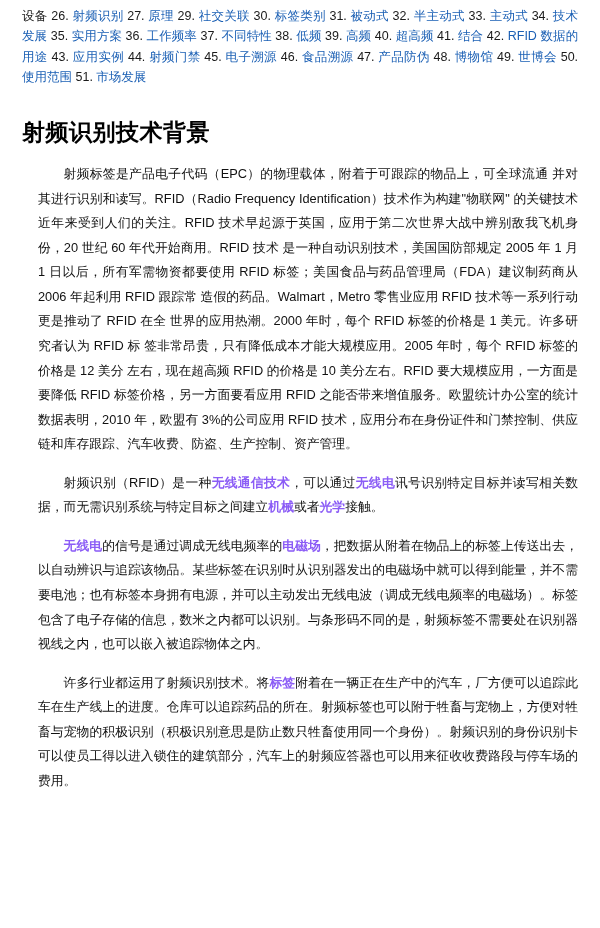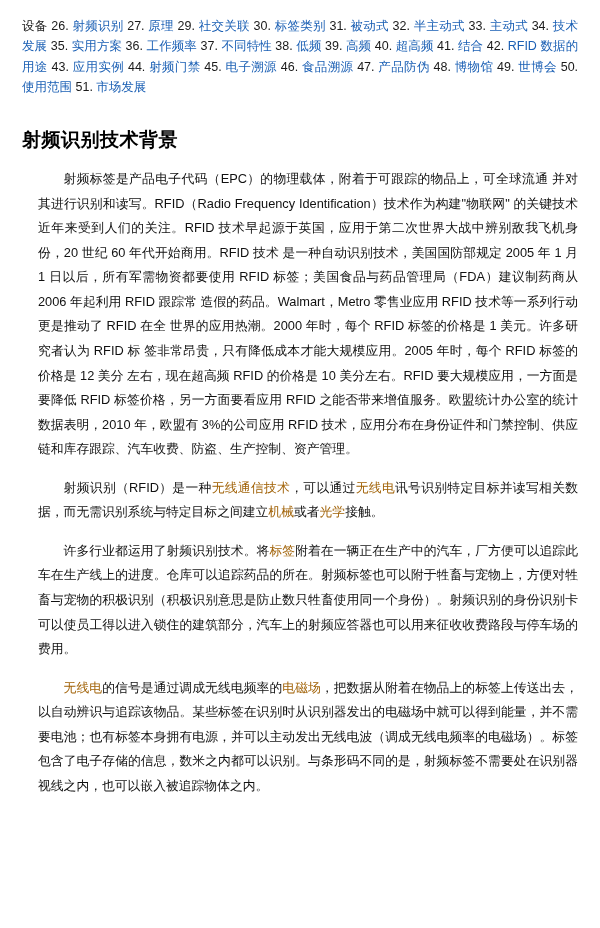--- a/index.html
+++ b/index.html
@@ -9,21 +9,21 @@
   body {
     width: 600px;
     min-height: 928px;
     background: #ffffff;
     font-family: "Liberation Sans", sans-serif;
     color: #000000;
   }
   .page {
     width: 600px;
     box-sizing: border-box;
-    padding: 16px 22px 20px 22px;
+    padding: 6px 22px 20px 22px;
   }
   
   .index-block {
     font-size: 12.5px;
     line-height: 1.62;
     text-align: justify;
     color: #1a1a1a;
     margin: 0 0 18px 0;
   }
   .index-block .term {
@@ -31,57 +31,58 @@
   }
   .index-block .term.plain {
     color: #1a1a1a;
   }
   .index-block .num {
     color: #1a1a1a;
   }
   
   h2.section-title {
     font-family: Liberation Mono, monospace;
-    font-size: 19px;
+    font-size: 23px;
     font-weight: bold;
     color: #000000;
     margin: 26px 0 14px 0;
     letter-spacing: 0.5px;
   }
   h2.section-title:first-of-type {
     margin-top: 30px;
   }
   
   p.body {
     font-size: 12.8px;
     line-height: 1.92;
     text-align: justify;
     text-justify: inter-ideograph;
     margin: 0 0 14px 16px;
     text-indent: 2em;
     color: #111111;
   }
   .lnk {
-    color: #a16207;
+    color: #8b5cf6;
+    font-weight: bold;
   }
   .bold {
     font-weight: normal;
   }
 </style>
 </head>
 <body>
 
 <div class="page">
 
   <div class="index-block" id="index-block"><span class="term plain">设备</span><span class="num"> 26. </span><span class="term">射频识别</span><span class="num"> 27. </span><span class="term">原理</span><span class="num"> 29. </span><span class="term">社交关联</span><span class="num"> 30. </span><span class="term">标签类别</span><span class="num"> 31. </span><span class="term">被动式</span><span class="num"> 32. </span><span class="term">半主动式</span><span class="num"> 33. </span><span class="term">主动式</span><span class="num"> 34. </span><span class="term">技术发展</span><span class="num"> 35. </span><span class="term">实用方案</span><span class="num"> 36. </span><span class="term">工作频率</span><span class="num"> 37. </span><span class="term">不同特性</span><span class="num"> 38. </span><span class="term">低频</span><span class="num"> 39. </span><span class="term">高频</span><span class="num"> 40. </span><span class="term">超高频</span><span class="num"> 41. </span><span class="term">结合</span><span class="num"> 42. </span><span class="term">RFID 数据的用途</span><span class="num"> 43. </span><span class="term">应用实例</span><span class="num"> 44. </span><span class="term">射频门禁</span><span class="num"> 45. </span><span class="term">电子溯源</span><span class="num"> 46. </span><span class="term">食品溯源</span><span class="num"> 47. </span><span class="term">产品防伪</span><span class="num"> 48. </span><span class="term">博物馆</span><span class="num"> 49. </span><span class="term">世博会</span><span class="num"> 50. </span><span class="term">使用范围</span><span class="num"> 51. </span><span class="term">市场发展</span> </div>
 
   <h2 class="section-title">射频识别技术背景</h2>
 
   <p class="body">射频标签是产品电子代码（EPC）的物理载体，附着于可跟踪的物品上，可全球流通 并对其进行识别和读写。RFID（Radio Frequency Identification）技术作为构建"物联网" 的关键技术近年来受到人们的关注。RFID 技术早起源于英国，应用于第二次世界大战中辨别敌我飞机身份，20 世纪 60 年代开始商用。RFID 技术 是一种自动识别技术，美国国防部规定 2005 年 1 月 1 日以后，所有军需物资都要使用 RFID 标签；美国食品与药品管理局（FDA）建议制药商从 2006 年起利用 RFID 跟踪常 造假的药品。Walmart，Metro 零售业应用 RFID 技术等一系列行动更是推动了 RFID 在全 世界的应用热潮。2000 年时，每个 RFID 标签的价格是 1 美元。许多研究者认为 RFID 标 签非常昂贵，只有降低成本才能大规模应用。2005 年时，每个 RFID 标签的价格是 12 美分 左右，现在超高频 RFID 的价格是 10 美分左右。RFID 要大规模应用，一方面是要降低 RFID 标签价格，另一方面要看应用 RFID 之能否带来增值服务。欧盟统计办公室的统计数据表明，2010 年，欧盟有 3%的公司应用 RFID 技术，应用分布在身份证件和门禁控制、供应 链和库存跟踪、汽车收费、防盗、生产控制、资产管理。</p>
 
 
   <p class="body" id="p-def-1">射频识别（<span class="bold">RFID</span>）是一种<span class="lnk">无线通信技术</span>，可以通过<span class="lnk">无线电</span>讯号识别特定目标并读写相关数据，而无需识别系统与特定目标之间建立<span class="lnk">机械</span>或者<span class="lnk">光学</span>接触。</p>
 
+  <p class="body" id="p-def-2"><span class="lnk">无线电</span>的信号是通过调成无线电频率的<span class="lnk">电磁场</span>，把数据从附着在物品上的标签上传送出去，以自动辨识与追踪该物品。某些标签在识别时从识别器发出的电磁场中就可以得到能量，并不需要电池；也有标签本身拥有电源，并可以主动发出无线电波（调成无线电频率的电磁场）。标签包含了电子存储的信息，数米之内都可以识别。与条形码不同的是，射频标签不需要处在识别器视线之内，也可以嵌入被追踪物体之内。</p>
+
   <p class="body" id="p-def-3">许多行业都运用了射频识别技术。将<span class="lnk">标签</span>附着在一辆正在生产中的汽车，厂方便可以追踪此车在生产线上的进度。仓库可以追踪药品的所在。射频标签也可以附于牲畜与宠物上，方便对牲畜与宠物的积极识别（积极识别意思是防止数只牲畜使用同一个身份）。射频识别的身份识别卡可以使员工得以进入锁住的建筑部分，汽车上的射频应答器也可以用来征收收费路段与停车场的费用。</p>
-
-  <p class="body" id="p-def-2"><span class="lnk">无线电</span>的信号是通过调成无线电频率的<span class="lnk">电磁场</span>，把数据从附着在物品上的标签上传送出去，以自动辨识与追踪该物品。某些标签在识别时从识别器发出的电磁场中就可以得到能量，并不需要电池；也有标签本身拥有电源，并可以主动发出无线电波（调成无线电频率的电磁场）。标签包含了电子存储的信息，数米之内都可以识别。与条形码不同的是，射频标签不需要处在识别器视线之内，也可以嵌入被追踪物体之内。</p>
 
 </div>
 
 </body></html>

